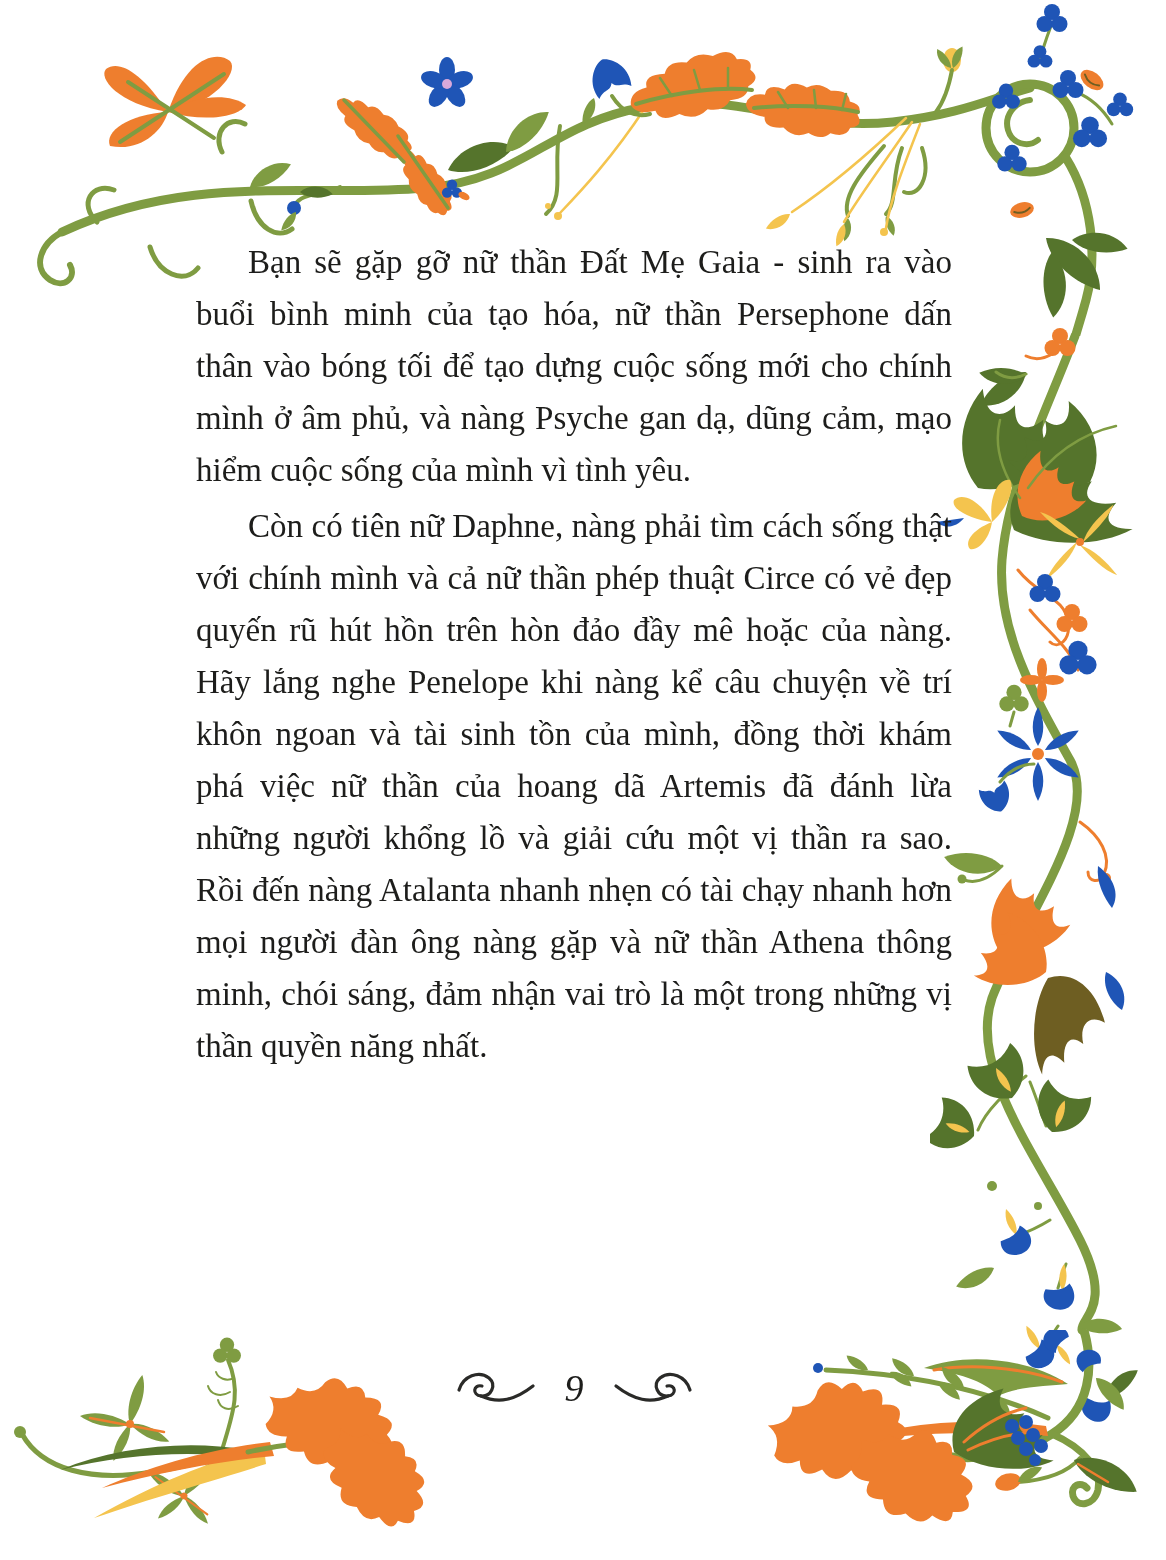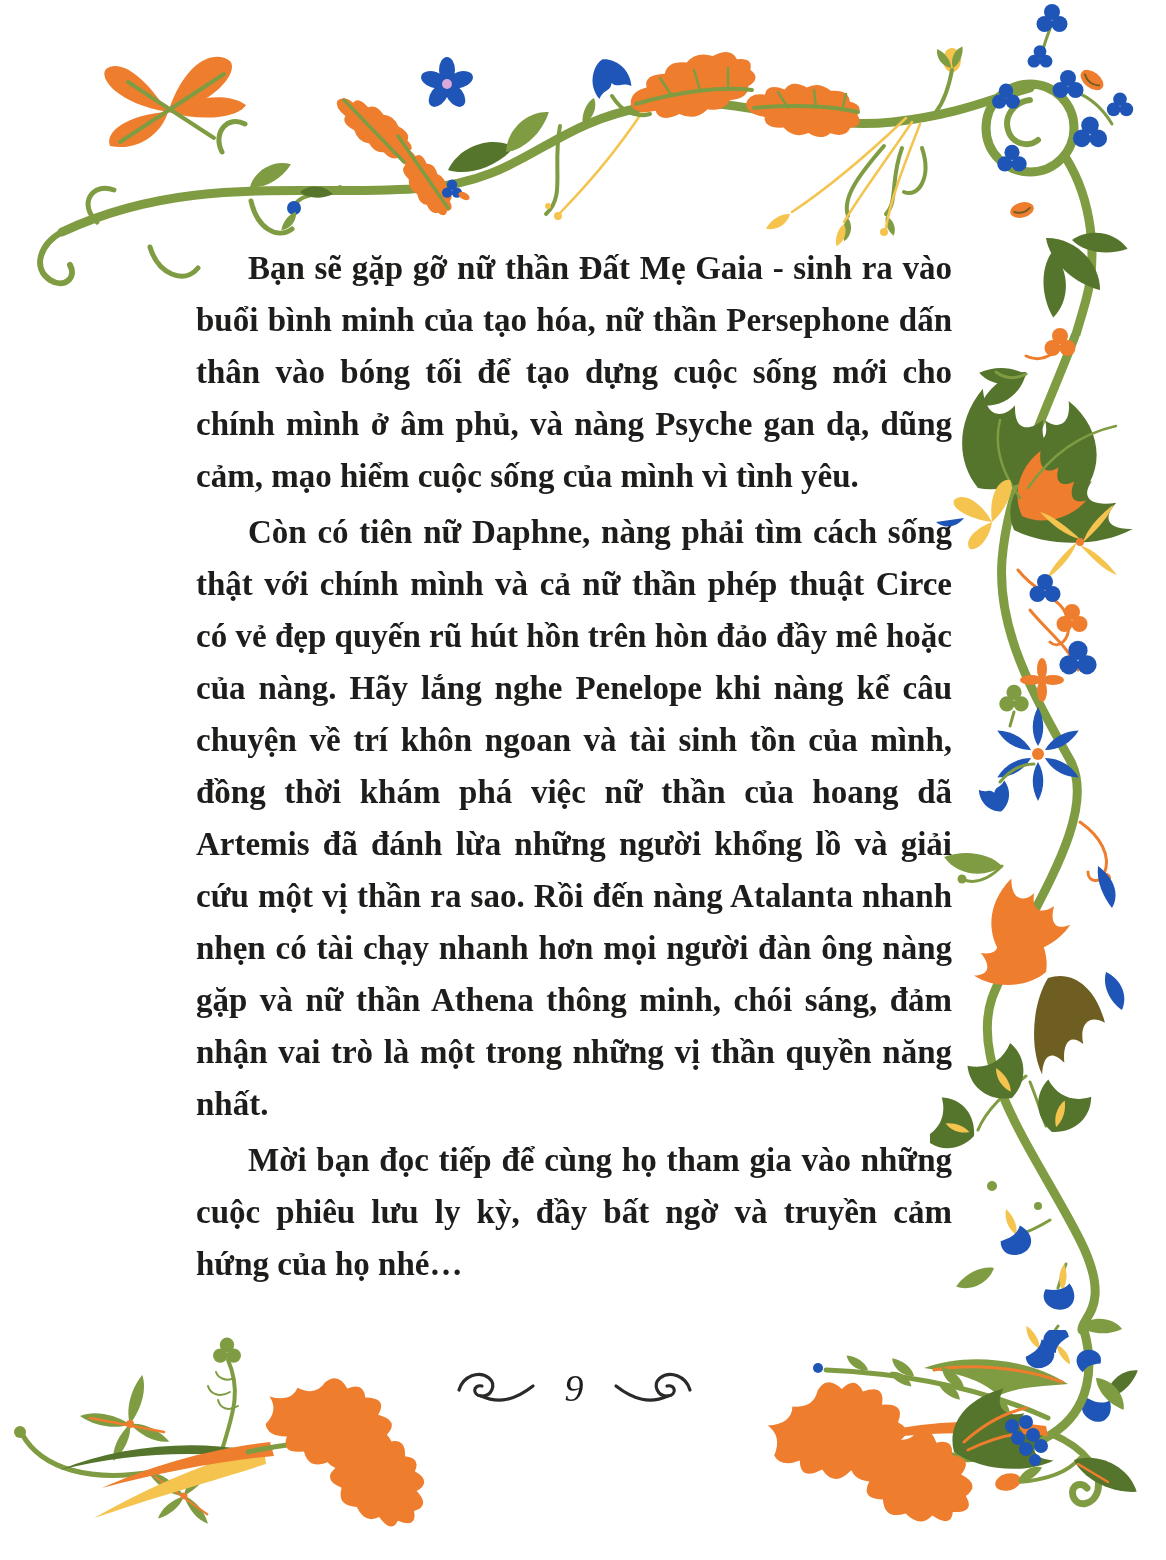--- a/index.html
+++ b/index.html
@@ -7,22 +7,22 @@
     width:1166px;height:1560px;background:#ffffff;position:relative;overflow:hidden;
     font-family:"Liberation Serif","DejaVu Serif",serif;
   }
   .page{position:absolute;inset:0;}
   .orn{position:absolute;pointer-events:none;}
   .orn.top{left:0;top:0;}
   .orn.right{left:930px;top:230px;}
   .orn.bl{left:0;top:1330px;}
   .orn.br{left:756px;top:1330px;}
   .text-block{
-    position:absolute;left:196px;top:242px;width:756px;
-    color:var(--text,#1d1d1b);font-size:33px;line-height:52px;text-align:justify;font-weight:bold;
+    position:absolute;left:196px;top:236px;width:756px;
+    color:var(--text,#1d1d1b);font-size:33px;line-height:52px;text-align:justify;
   }
   .text-block p{margin:0 0 4px 0;text-indent:52px;}
   .pagefoot{
     position:absolute;left:196px;top:1368px;width:756px;
     display:flex;align-items:center;justify-content:center;gap:26px;
   }
   .pagenum{font-style:italic;font-size:38px;line-height:1;color:var(--text,#1d1d1b);padding:0 2px;}
   .flip{transform:scaleX(-1);}
   
   .f-gr{fill:var(--stem-green,#7f9c42);}
@@ -339,21 +339,20 @@
         <ellipse class="f-or" rx="13" ry="8.5"></ellipse>
       </g>
     <use href="#leaf" class="f-gr" transform="translate(262,152) rotate(-20) scale(0.6)"></use>
     <use href="#leaf" class="f-dg" transform="translate(318,130) rotate(38) scale(1.5)"></use>
     <path class="s-or" stroke-width="2.5" d="M322,134 L352,152"></path>
   </svg>
 
   <main class="text-block">
     <p>Bạn sẽ gặp gỡ nữ thần Đất Mẹ Gaia - sinh ra vào buổi bình minh của tạo hóa, nữ thần Persephone dấn thân vào bóng tối để tạo dựng cuộc sống mới cho chính mình ở âm phủ, và nàng Psyche gan dạ, dũng cảm, mạo hiểm cuộc sống của mình vì tình yêu.</p>
     <p>Còn có tiên nữ Daphne, nàng phải tìm cách sống thật với chính mình và cả nữ thần phép thuật Circe có vẻ đẹp quyến rũ hút hồn trên hòn đảo đầy mê hoặc của nàng. Hãy lắng nghe Penelope khi nàng kể câu chuyện về trí khôn ngoan và tài sinh tồn của mình, đồng thời khám phá việc nữ thần của hoang dã Artemis đã đánh lừa những người khổng lồ và giải cứu một vị thần ra sao. Rồi đến nàng Atalanta nhanh nhẹn có tài chạy nhanh hơn mọi người đàn ông nàng gặp và nữ thần Athena thông minh, chói sáng, đảm nhận vai trò là một trong những vị thần quyền năng nhất.</p>
-    <p>Mời bạn đọc tiếp để cùng họ tham gia vào những cuộc phiêu lưu ly kỳ, đầy bất ngờ và truyền cảm hứng của họ nhé…</p>
   </main>
 
   <footer class="pagefoot">
     <svg class="flourish" width="84" height="40" viewBox="0 0 84 40">
       <path class="s-sw" stroke-width="3.2" d="M6,22 C10,8 26,2 36,10 C44,17 38,29 28,28 C19,27 20,16 29,18"></path>
       <path class="s-sw" stroke-width="3.2" d="M28,28 C46,36 62,32 80,18"></path>
     </svg>
     <span class="pagenum">9</span>
     <svg class="flourish flip" width="84" height="40" viewBox="0 0 84 40">
       <path class="s-sw" stroke-width="3.2" d="M6,22 C10,8 26,2 36,10 C44,17 38,29 28,28 C19,27 20,16 29,18"></path>

